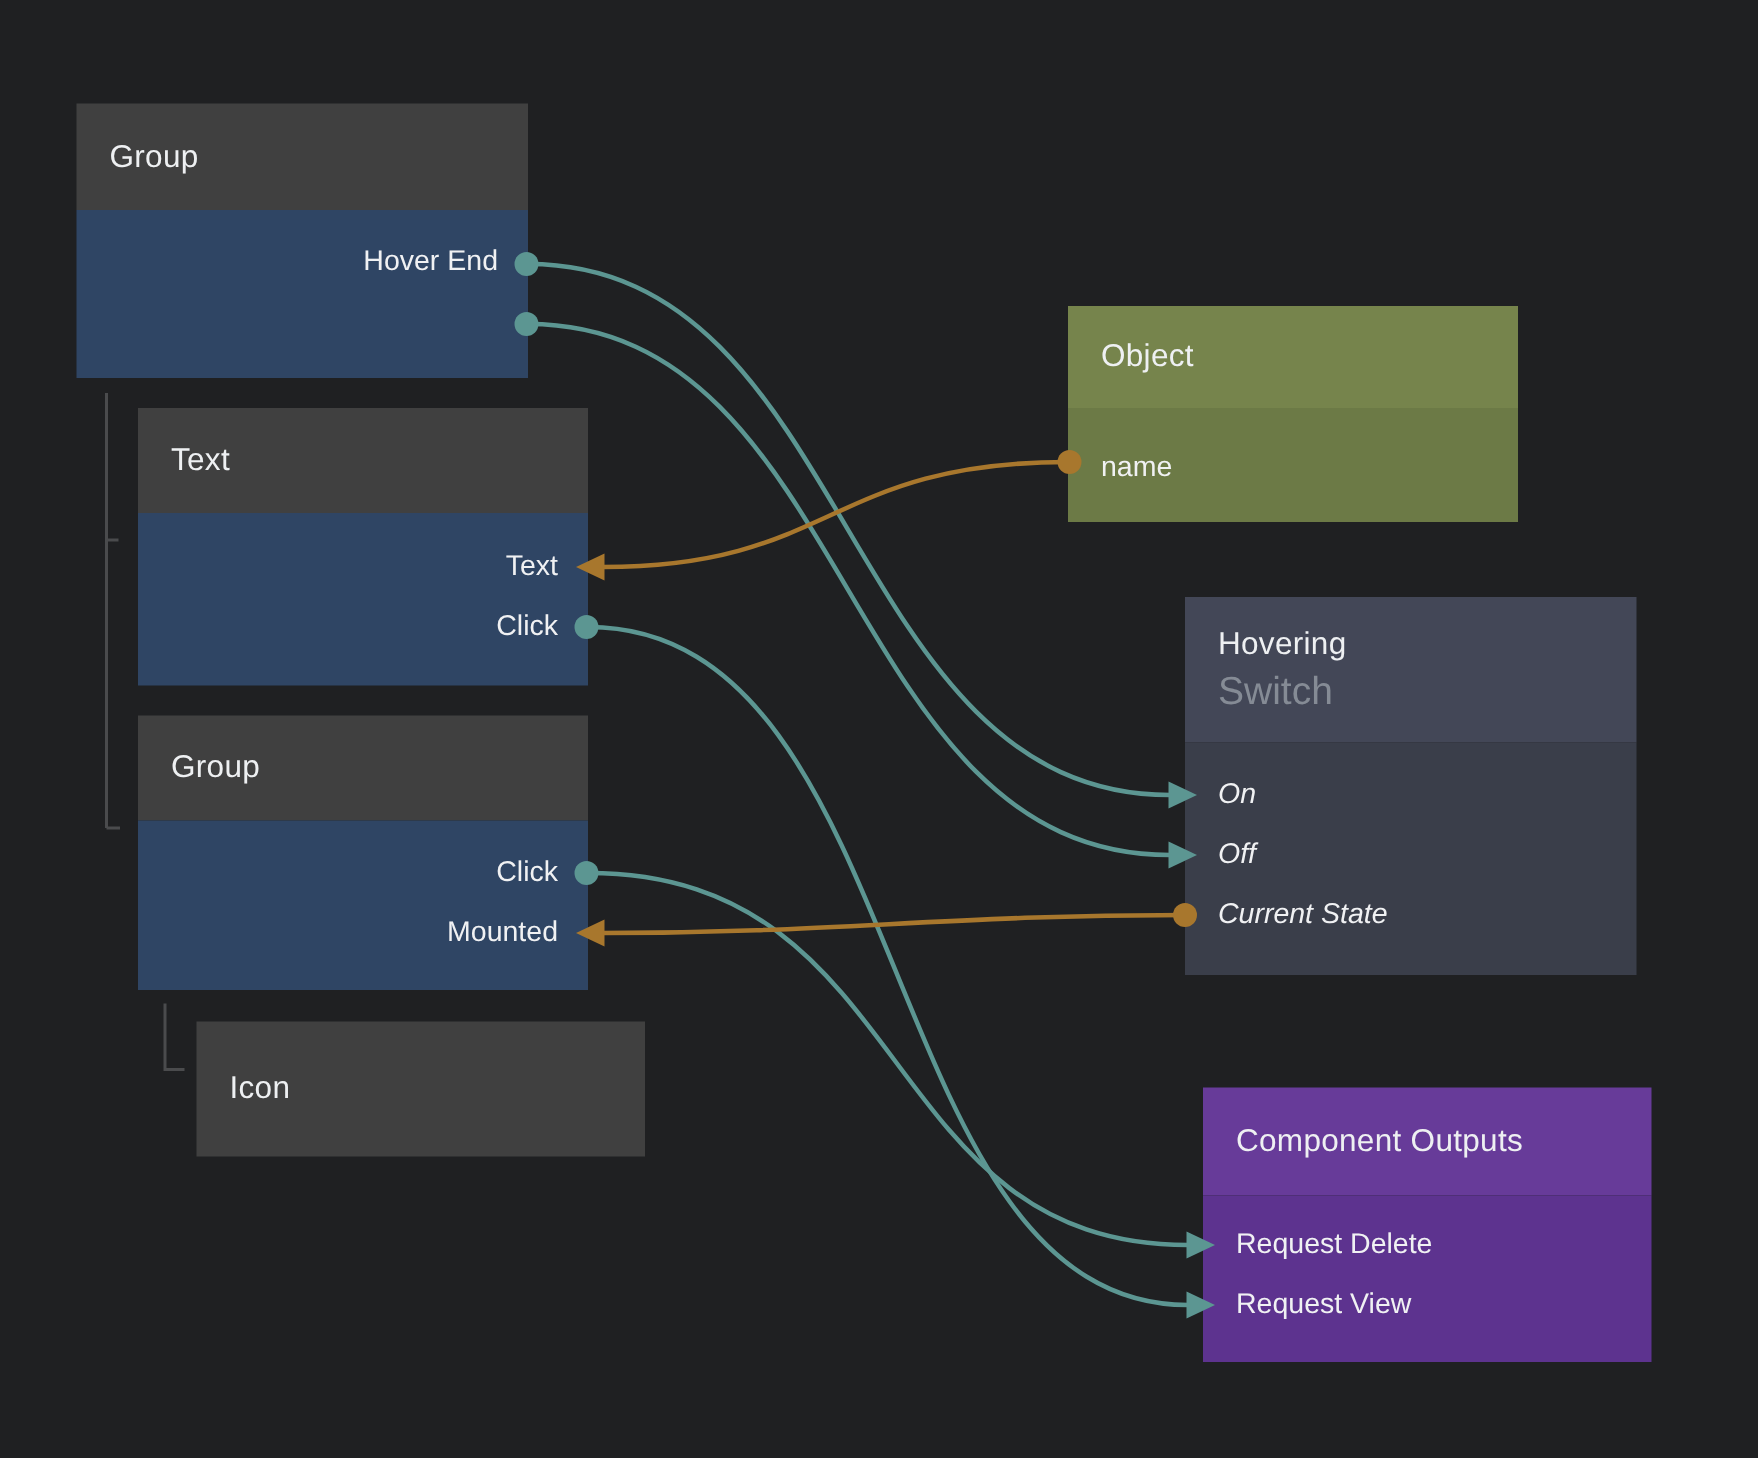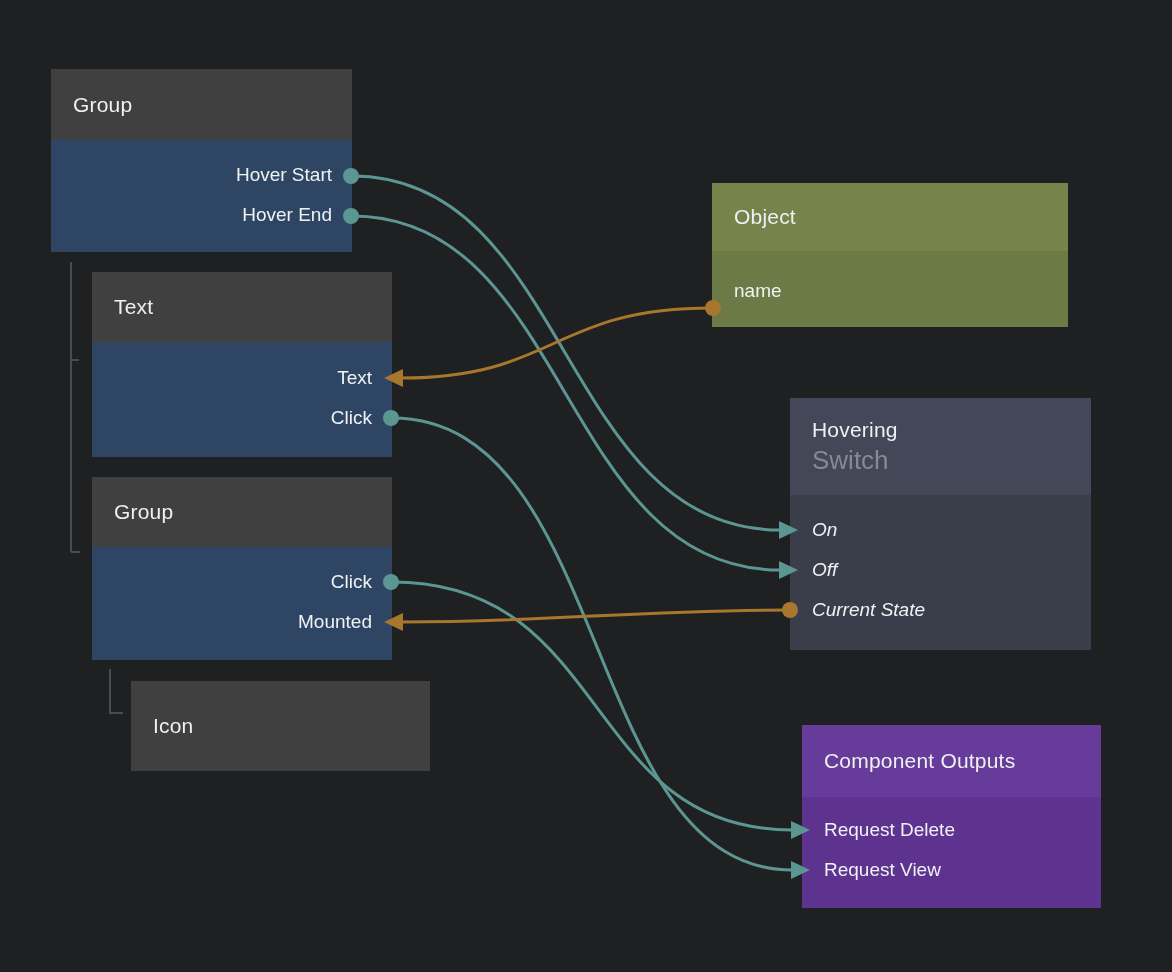--- a/index.html
+++ b/index.html
@@ -55,23 +55,20 @@
 <body>
 
 <div id="canvas">
 
   <div class="node cat-element" style="left:51px;top:69px;width:301px;height:183px">
     <div class="node-header" style="height:71px">
       <span class="node-title">Group</span>
     </div>
     <div class="node-body" style="height:112px;padding-top:15px">
       <div class="port-row right">
-        <span>Hover Start</span>
-      </div>
-      <div class="port-row right">
         <span>Hover End</span>
       </div>
     </div>
   </div>
 
   <div class="node cat-element" style="left:92px;top:272px;width:300px;height:185px">
     <div class="node-header" style="height:70px">
       <span class="node-title">Text</span>
     </div>
     <div class="node-body" style="height:115px;padding-top:16px">
@@ -97,21 +94,21 @@
       </div>
     </div>
   </div>
 
   <div class="node cat-element" style="left:131px;top:681px;width:299px;height:71px">
     <div class="node-header" style="height:90px">
       <span class="node-title">Icon</span>
     </div>
   </div>
 
-  <div class="node cat-object" style="left:712px;top:183px;width:356px;height:144px">
+  <div class="node cat-object" style="left:712px;top:204px;width:300px;height:144px">
     <div class="node-header" style="height:68px">
       <span class="node-title">Object</span>
     </div>
     <div class="node-body" style="height:76px;padding-top:20px">
       <div class="port-row left">
         <span>name</span>
       </div>
     </div>
   </div>
 

